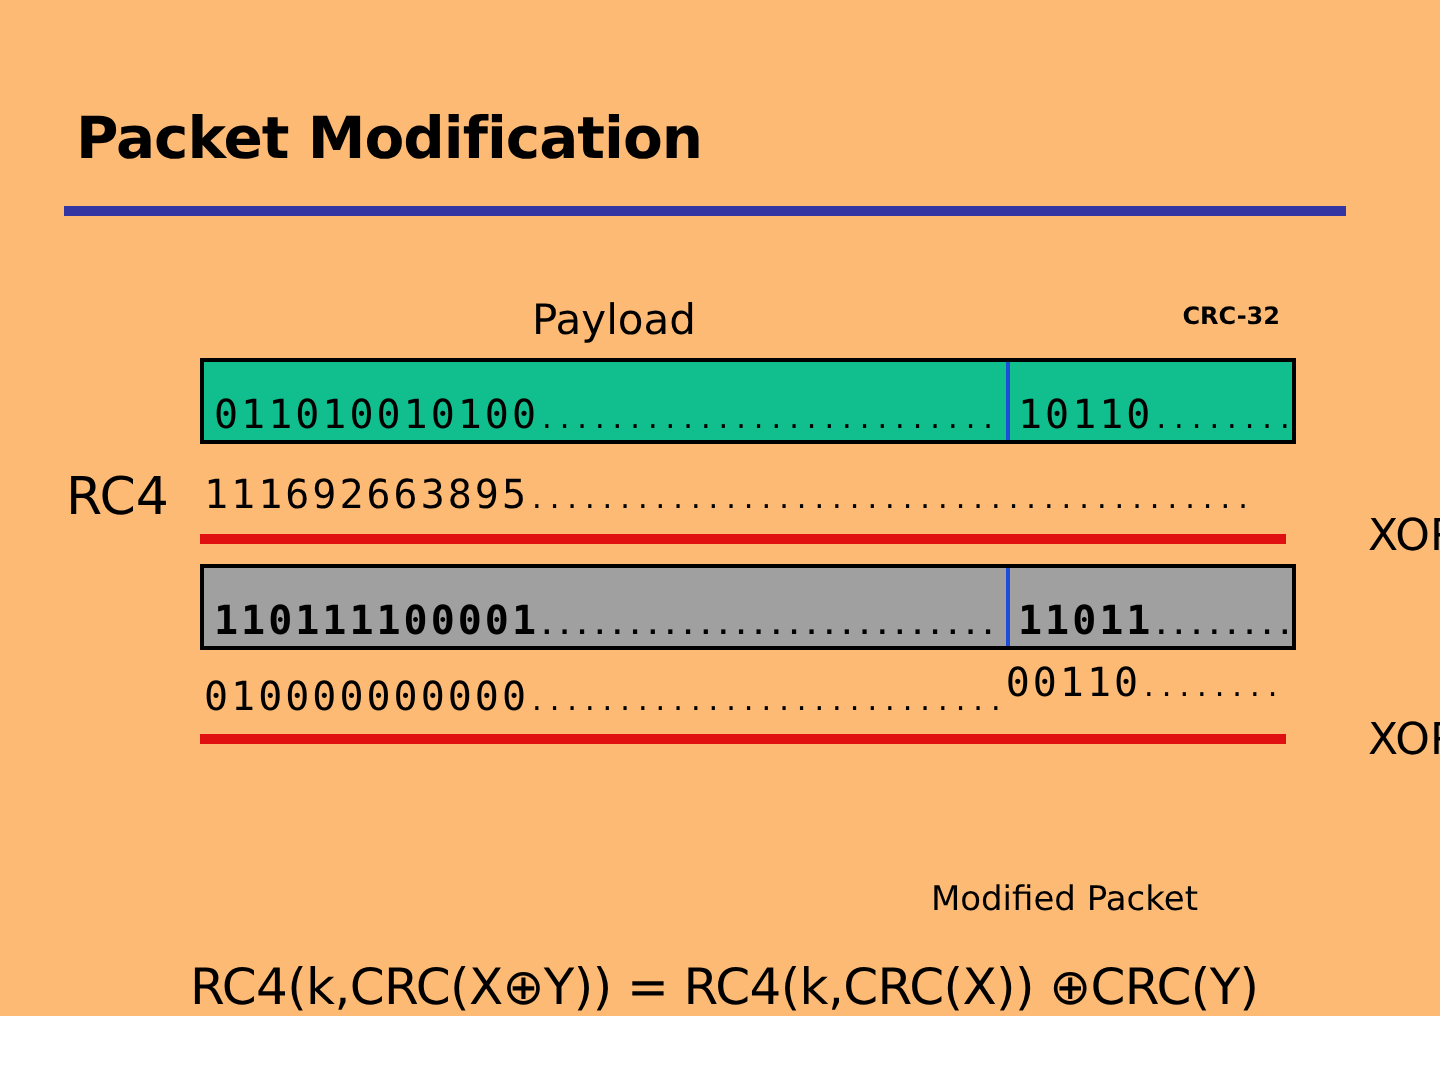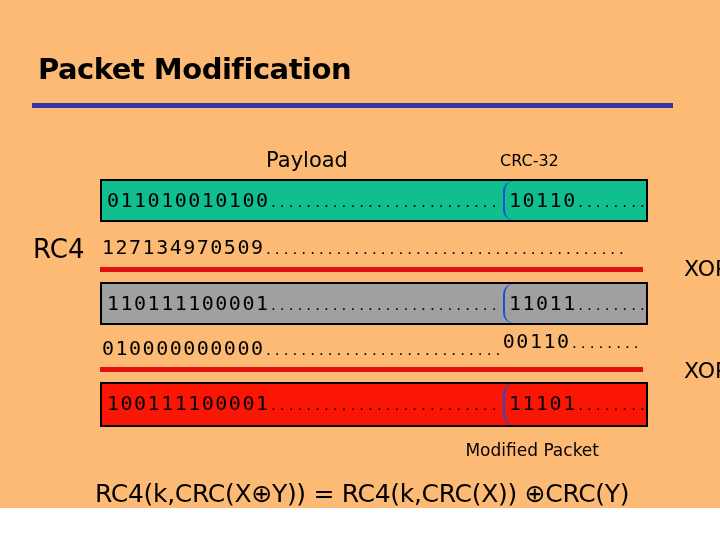--- a/index.html
+++ b/index.html
@@ -8,30 +8,30 @@
     font-family:"DejaVu Sans", sans-serif; color:#000; overflow:hidden;
   }
   .title {
     position:absolute; left:38px; top:52px; margin:0;
     font-size:29px; font-weight:600; letter-spacing:-0.5px; color:#000;
   }
   .rule-blue { position:absolute; left:32px; top:103px; width:641px; height:5px; background:#3434A3; }
 
   .col-label { position:absolute; font-size:21px; white-space:nowrap; }
   .payload-label { left:230px; top:148px; width:154px; text-align:center; }
-  .crc-label { left:500px; top:151px; width:140px; text-align:left; font-size:16px; }
+  .crc-label { left:500px; top:151px; width:140px; text-align:right; font-size:12px;font-weight:bold; }
 
   .packet-box {
     position:absolute; left:100px; width:548px; height:43px;
     border:2px solid #000; box-sizing:border-box; display:flex;
   }
   .box-plaintext { top:179px; }
   .box-ciphertext { top:282px; }
   .box-modified { top:382px; height:45px; }
-  .cell { line-height:38px; white-space:nowrap; overflow:hidden; box-sizing:border-box;border-radius:10px; }
+  .cell { line-height:52px; white-space:nowrap; overflow:hidden; box-sizing:border-box; }
   .payload-cell { width:401px; padding-left:5px; }
   .crc-cell { flex:1; border-left:2px solid #1d4ed8; padding-left:4px; }
 
   .bits { font-family:"DejaVu Sans Mono", monospace; font-size:20px; letter-spacing:1.5px; }
   .dots { font-family:"DejaVu Sans Mono", monospace; font-size:13px; letter-spacing:1px; }
 
   .stream-row { position:absolute; left:102px; white-space:nowrap; line-height:22px; }
   .keystream-row { top:236px; }
   .delta-row { top:337px; }
   .raised { position:relative; top:-7px; }
@@ -58,37 +58,33 @@
   <div class="col-label payload-label">Payload</div>
   <div class="col-label crc-label">CRC-32</div>
 
   <div class="packet-box box-plaintext" style="background-color: rgb(16, 190, 142);">
     <div class="cell payload-cell"><span class="bits">011010010100</span><span class="dots">..........................</span></div>
     <div class="cell crc-cell"><span class="bits">10110</span><span class="dots">........</span></div>
   </div>
 
   <div class="rc4-label">RC4</div>
 
-  <div class="stream-row keystream-row"><span class="bits">127134970509</span><span class="dots">.........................................</span></div>
+  <div class="stream-row keystream-row"><span class="bits">111692663895</span><span class="dots">.........................................</span></div>
 
   <div class="rule-red rule-red-1" style="background-color: rgb(224, 16, 16);"></div>
   <div class="xor-label xor-1">XOR</div>
 
-  <div class="packet-box box-ciphertext" style="background-color: rgb(160, 160, 160);">
+  <div class="packet-box box-ciphertext" style="background-color: rgb(160, 160, 160); font-weight: bold;">
     <div class="cell payload-cell"><span class="bits">110111100001</span><span class="dots">..........................</span></div>
     <div class="cell crc-cell"><span class="bits">11011</span><span class="dots">........</span></div>
   </div>
 
   <div class="stream-row delta-row"><span class="bits">010000000000</span><span class="dots">...........................</span><span class="raised"><span class="bits">00110</span><span class="dots">........</span></span></div>
 
   <div class="rule-red rule-red-2" style="background-color: rgb(224, 16, 16);"></div>
   <div class="xor-label xor-2">XOR</div>
 
-  <div class="packet-box box-modified" style="background-color: rgb(250, 21, 5);">
-    <div class="cell payload-cell"><span class="bits">100111100001</span><span class="dots">..........................</span></div>
-    <div class="cell crc-cell"><span class="bits">11101</span><span class="dots">........</span></div>
-  </div>
 
   <div class="modified-label">Modified Packet</div>
 
   <div class="formula">RC4(k,CRC(X⊕Y)) = RC4(k,CRC(X)) ⊕CRC(Y)</div>
 
 </div>
 
 </body></html>

